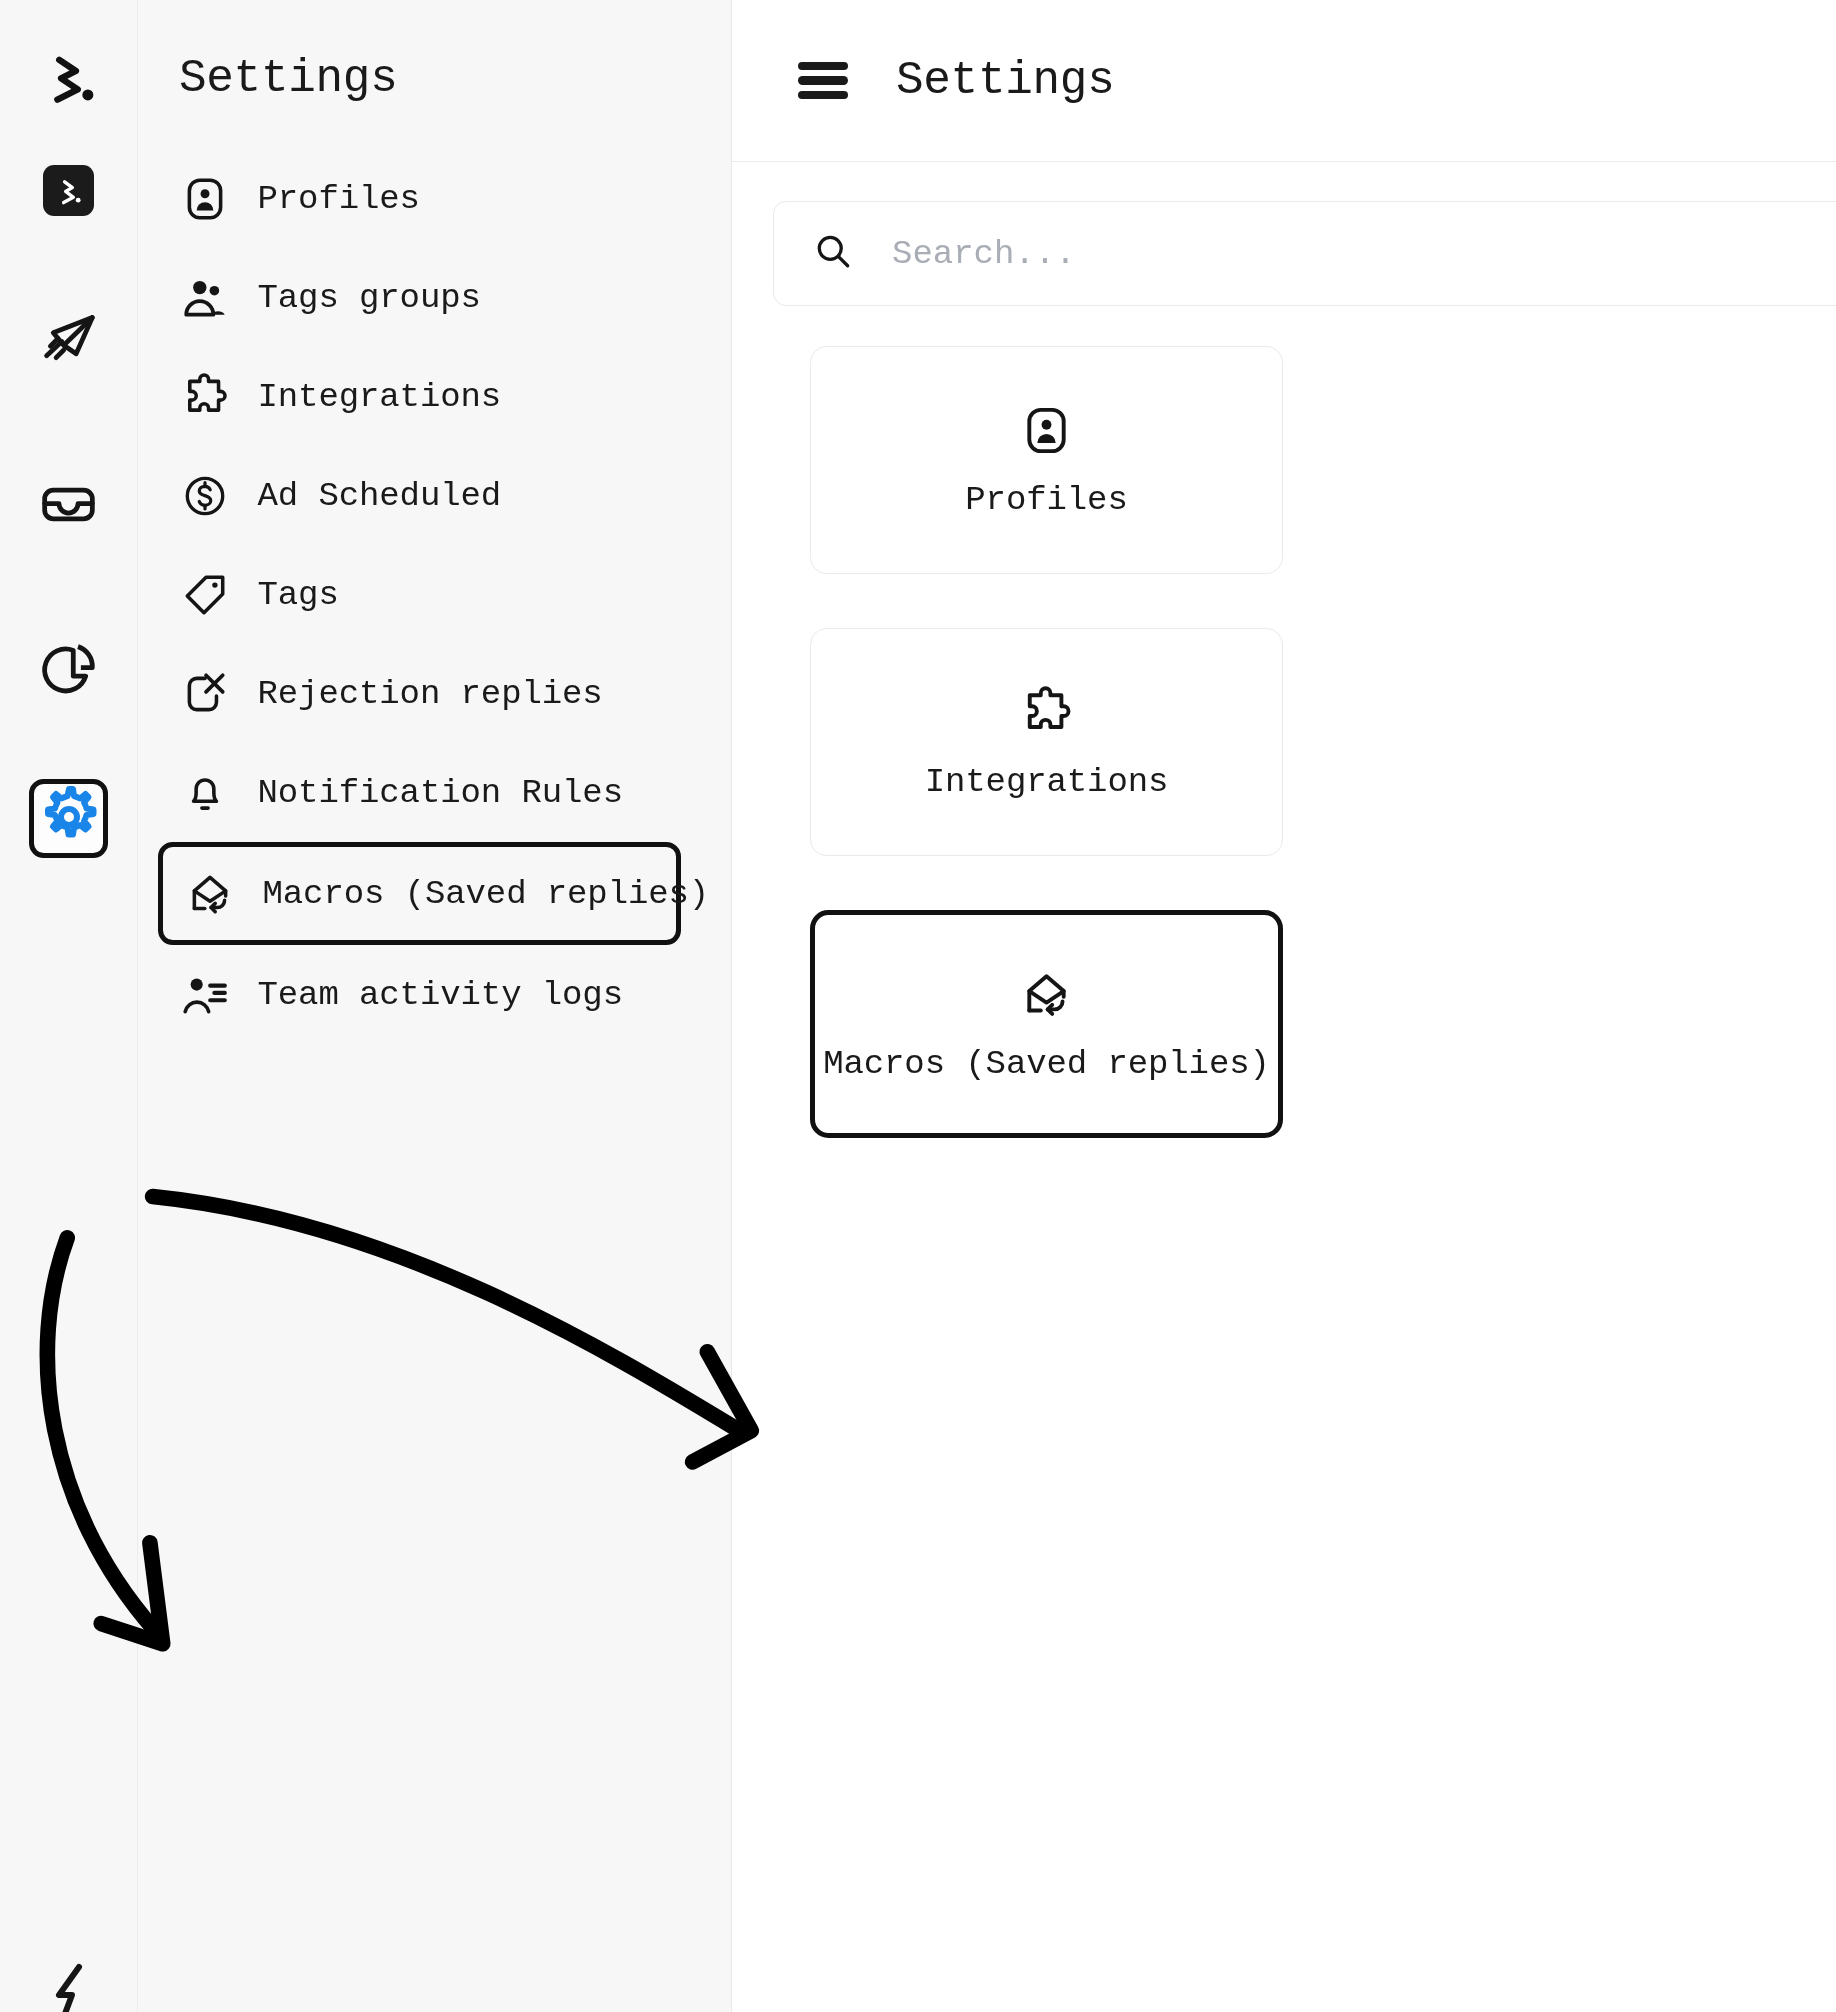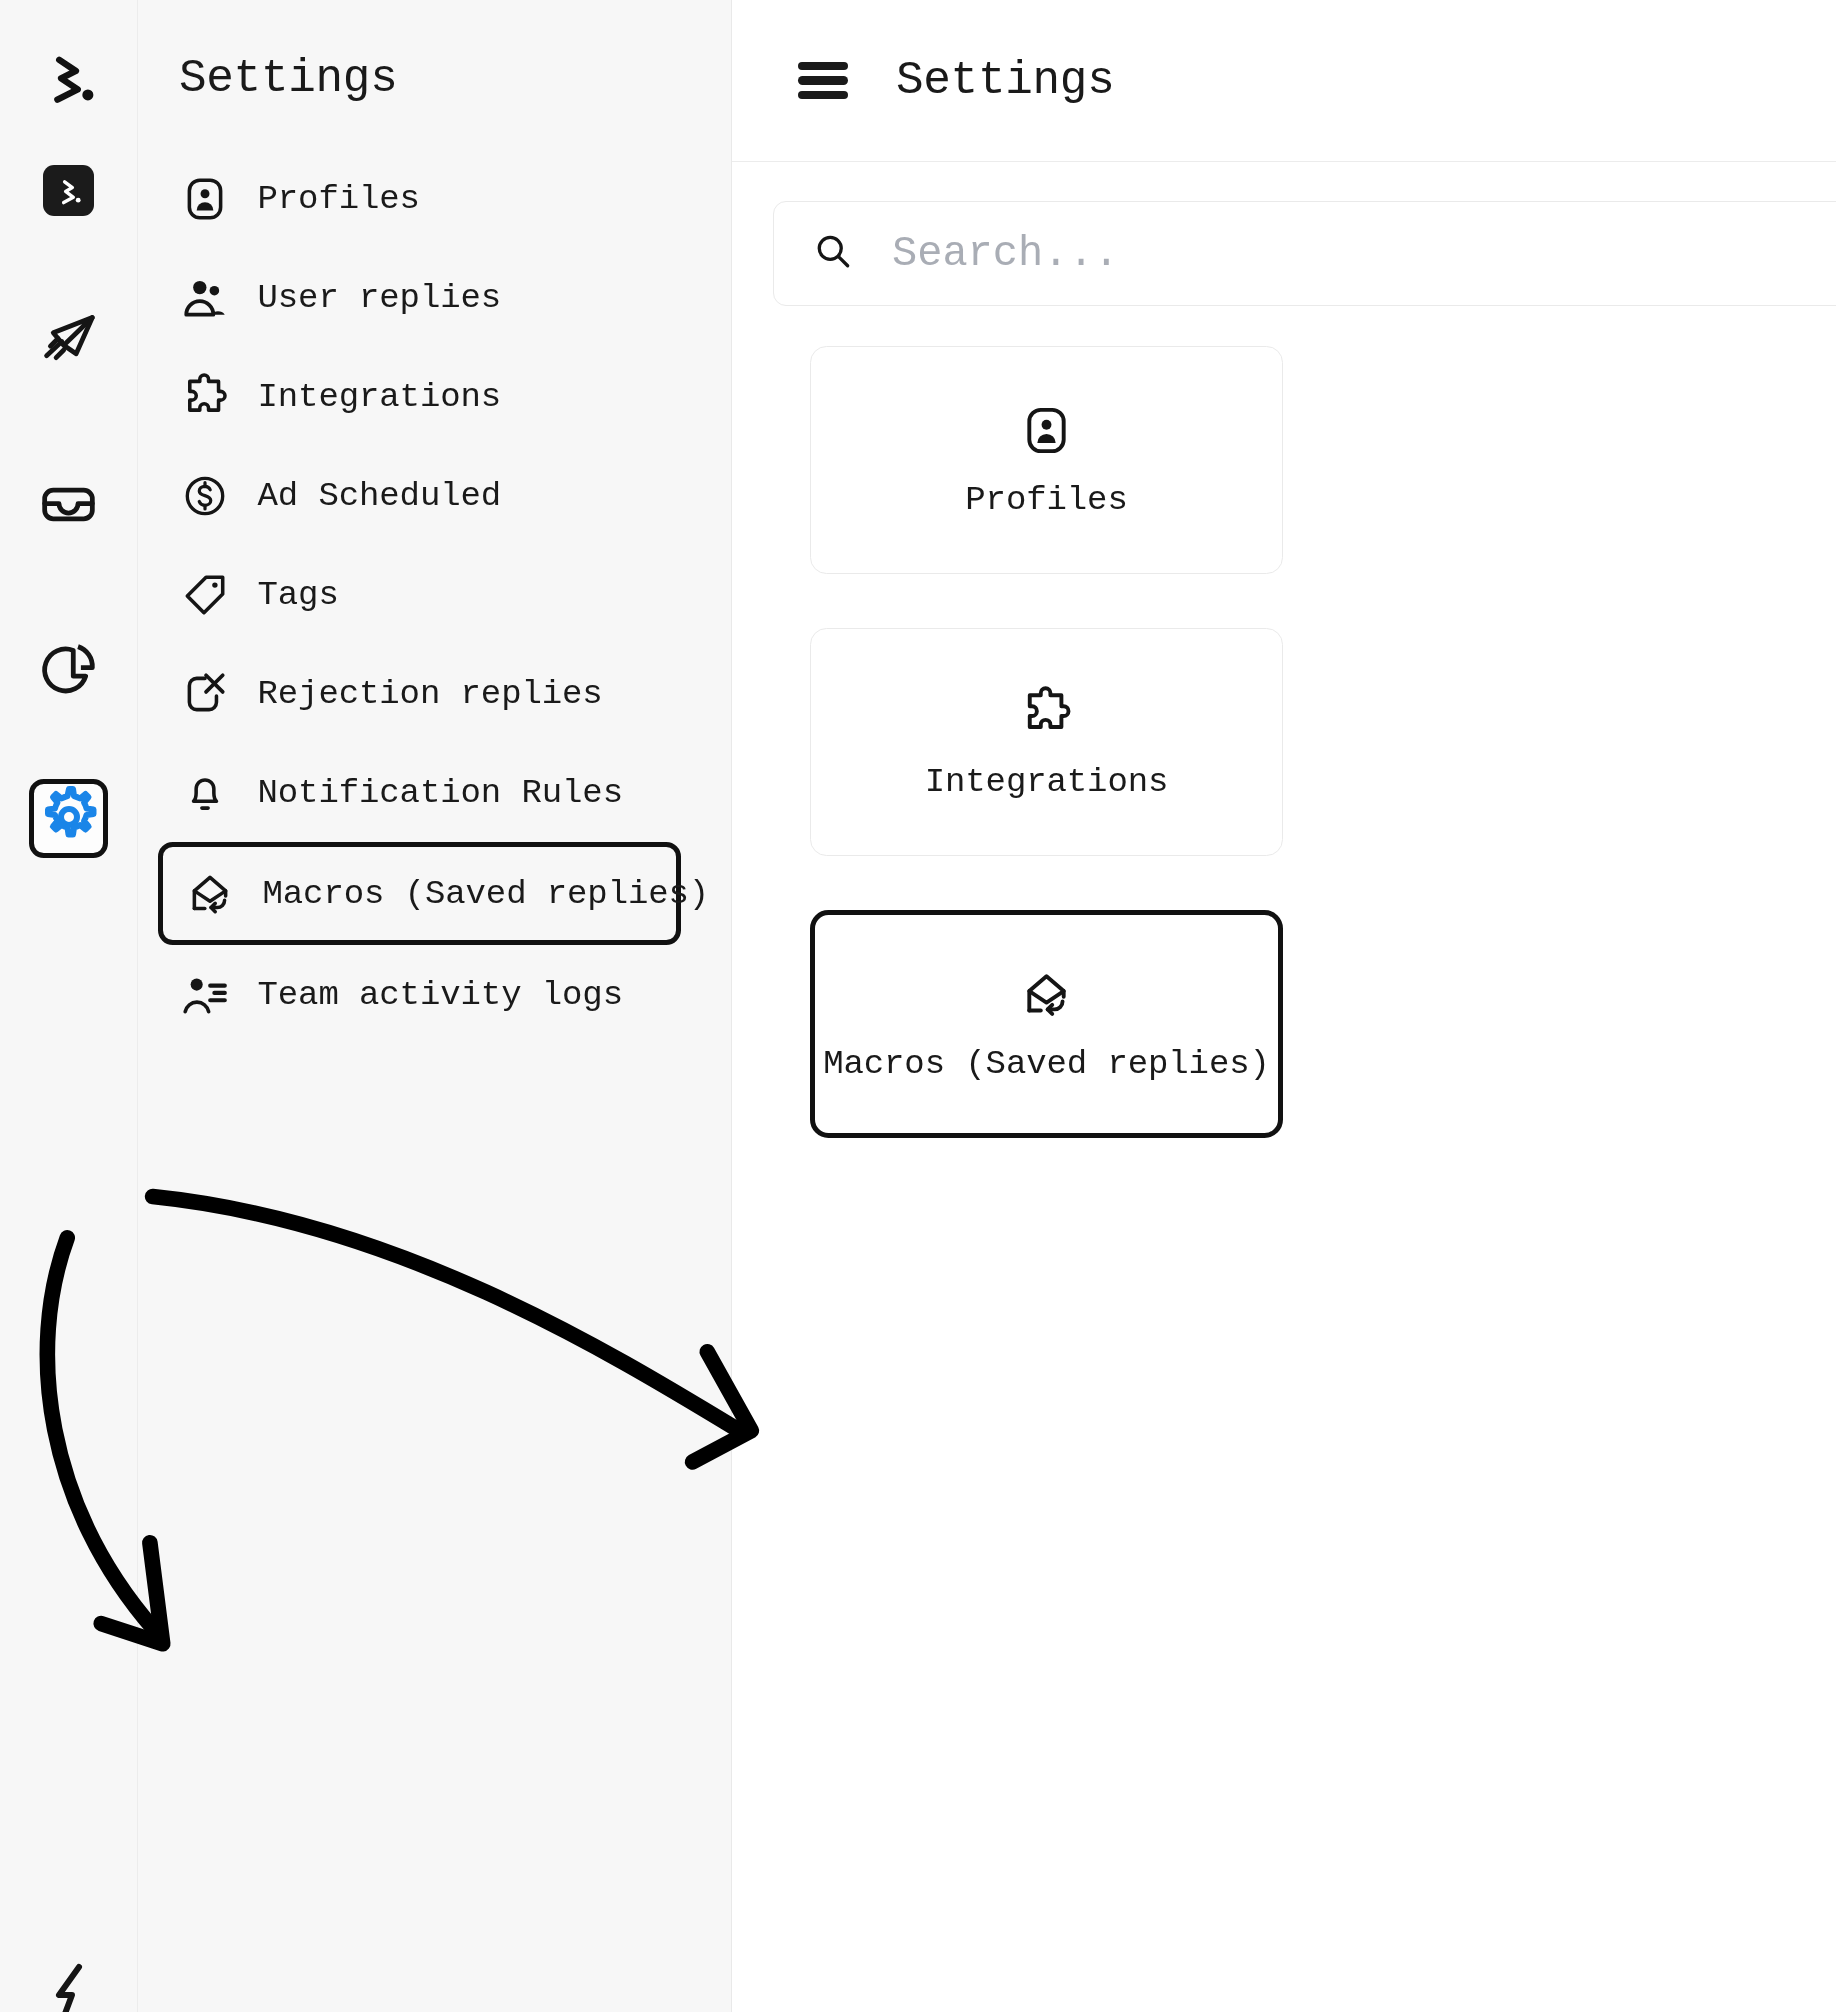--- a/index.html
+++ b/index.html
@@ -135,21 +135,21 @@
     width: 1139px;
     border: 1.8px solid #eaeaea;
     border-radius: 13px;
     display: flex;
     align-items: center;
     padding-left: 37px;
     gap: 37px;
     background: #fff;
   }
   .search-ph {
-    font-size: 42px;
+    font-size: 34px;
     color: #a9adb5;
   }
   .cards { margin-top: 40px; padding-left: 78px; }
   .card {
     width: 473px;
     height: 228px;
     border: 1.8px solid #eaeaea;
     border-radius: 16.5px;
     margin-bottom: 54px;
     display: flex;
@@ -262,21 +262,21 @@
 
       <div class="nav-item">
         <span class="ico">
           <svg width="50" height="50" viewBox="0 0 48 48">
             <circle cx="19" cy="14" r="6.4" fill="#151515"></circle>
             <path d="M6 40 a13 13 0 0 1 26 0 z" fill="none" stroke="#151515" stroke-width="3.6" stroke-linejoin="round"></path>
             <circle cx="33" cy="17" r="4.6" fill="#151515"></circle>
             <path d="M30 40 a8 8 0 0 1 13 0 z" fill="#151515"></path>
           </svg>
         </span>
-        <span class="lbl">User replies</span>
+        <span class="lbl">Tags groups</span>
       </div>
 
       <div class="nav-item">
         <span class="ico">
           <svg width="50" height="50" viewBox="0 0 48 48">
             <path d="M19 7 a4.2 4.2 0 0 1 8.4 0 l0 2 9.6 0 0 9.6 2 0 a4.2 4.2 0 0 1 0 8.4 l-2 0 0 9.6 -9.6 0 0-2 a4.2 4.2 0 0 0 -8.4 0 l0 2 -9.6 0 0-9.6 2 0 a4.2 4.2 0 0 0 0-8.4 l-2 0 0-9.6 9.6 0 z" fill="none" stroke="#151515" stroke-width="3.4" stroke-linejoin="round"></path>
           </svg>
         </span>
         <span class="lbl">Integrations</span>
       </div>

